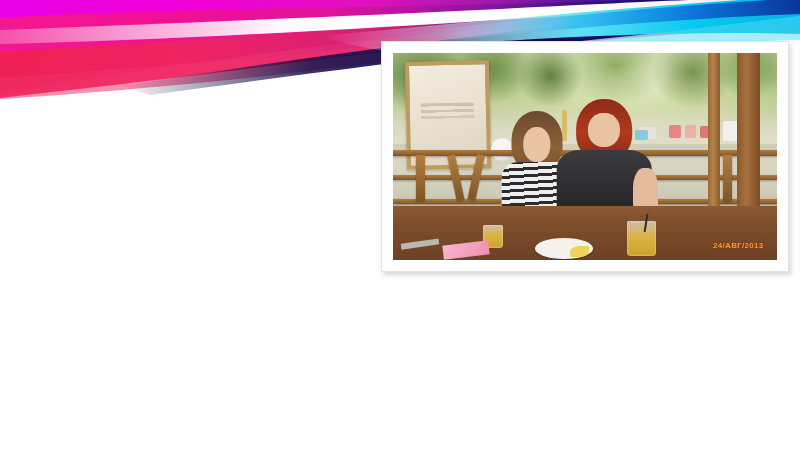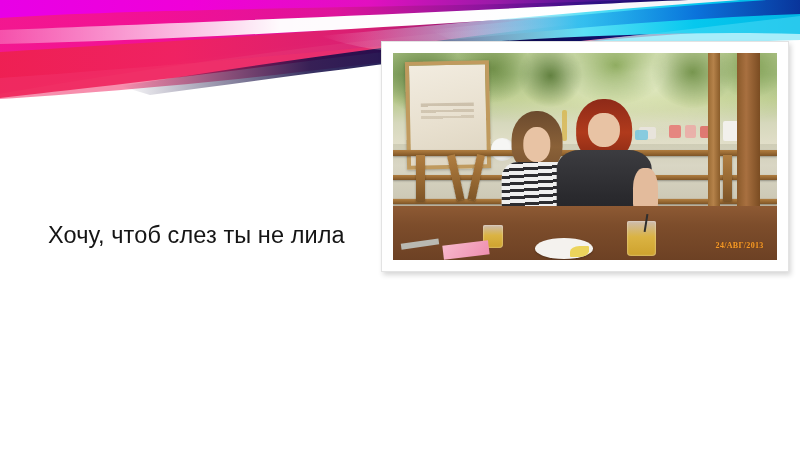--- a/index.html
+++ b/index.html
@@ -233,21 +233,21 @@
     width: 1.5px;
     background: #2e2e2e;
     transform: rotate(9deg);
   }
 
   .photo-datestamp {
     position: absolute;
     right: 3.5%;
     bottom: 5%;
     color: #f59a28;
-    font-family: Liberation Serif, serif;
+    font-family: Liberation Sans, sans-serif;
     font-size: 8px;
     font-weight: bold;
     letter-spacing: 0.3px;
     text-shadow: 0 0 1px rgba(120,60,0,0.7);
     white-space: nowrap;
     margin-left: 28px;
   }
 </style>
 </head>
 <body>
@@ -324,21 +324,20 @@
       <path d="M0,30 C160,24 400,14 600,4 C680,0 740,-2 800,-4 L800,4 C720,6 640,10 560,16 C380,28 170,40 0,44 Z" fill="url(#gWhiteStreak)"></path>
 
       <path d="M320,36 C470,22 640,6 800,-4 L800,34 C660,30 500,40 380,50 C350,46 334,40 320,36 Z" fill="url(#gCyan)"></path>
       <path d="M430,30 C560,16 690,4 800,-2 L800,14 C690,18 570,28 452,40 C442,36 436,33 430,30 Z" fill="url(#gCyanDeep)" opacity="0.85"></path>
 
       <path d="M560,44 C650,34 730,24 800,16 L800,40 C720,42 640,48 572,54 Z" fill="#4fdcf6" opacity="0.5"></path>
     </svg>
   </div>
 
   <div class="poem">
-    <span class="poem-line">Хочу, чтоб слез ты не лила</span>
     
     
     
     
     
   </div>
 
   <div class="photo-frame">
     <div class="photo">
       <div class="photo-inner">

